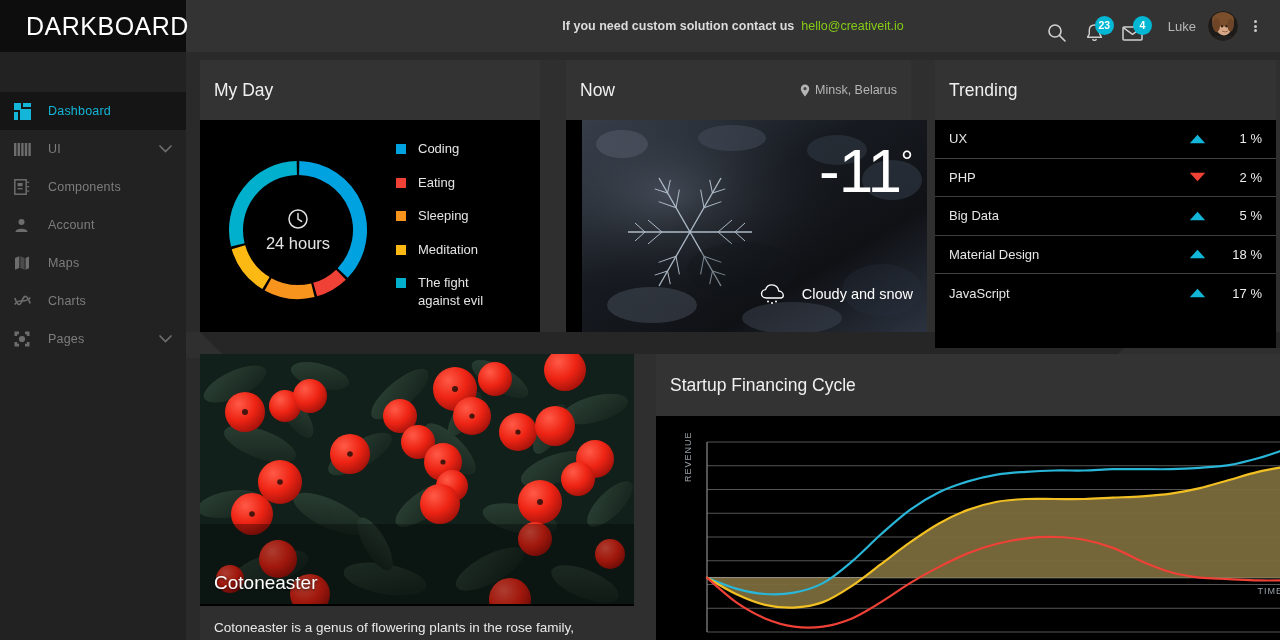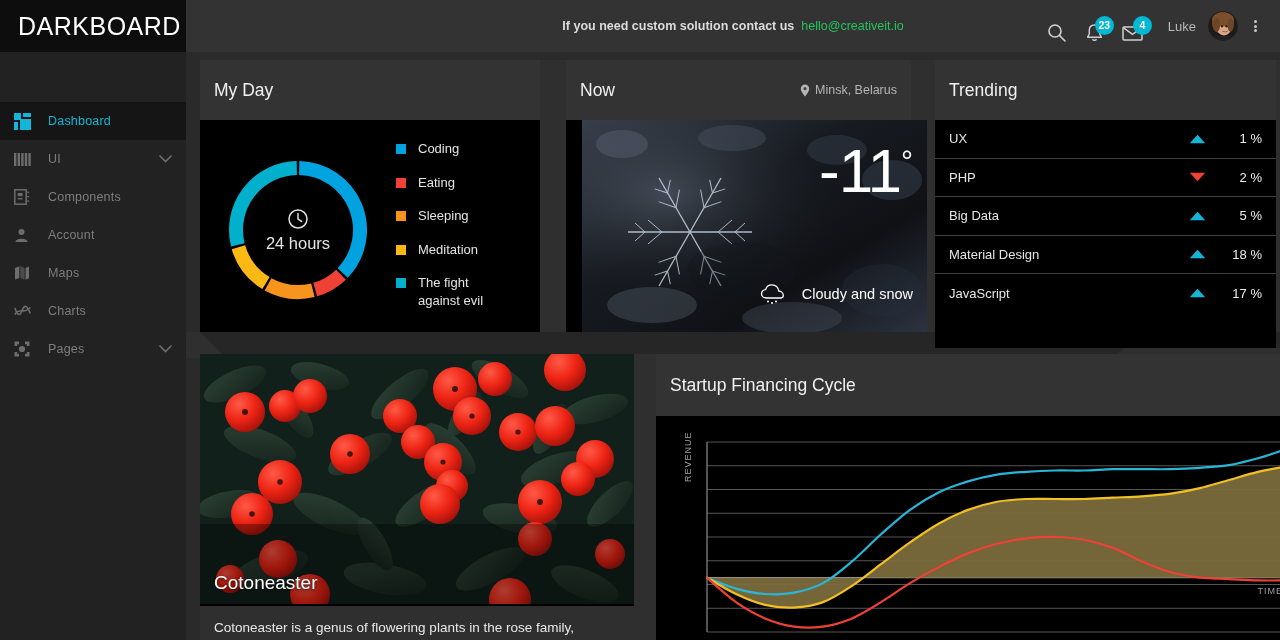--- a/index.html
+++ b/index.html
@@ -14,26 +14,26 @@
   
   #app { position:relative; width:1280px; height:640px; }
 
   
   #sidebar {
     position:absolute; left:0; top:0; width:186px; height:640px;
     background:#222222; z-index:30;
   }
   #brand {
     height:52px; background:#0d0d0d; display:flex; align-items:center;
-    padding-left:18px;
+    padding-left:26px;
   }
   #brand .brand-text {
     font-size:25px; letter-spacing:.5px; color:#ffffff; font-weight:400;
   }
-  #nav { padding-top:50px; }
+  #nav { padding-top:40px; }
   .nav-item {
     display:flex; align-items:center; height:38px; padding-left:14px;
     position:relative; cursor:pointer;
   }
   .nav-item .nav-icon {
     width:26px; height:20px; display:flex; align-items:center; justify-content:flex-start;
     color:#6d6d6d; flex:none;
   }
   .nav-item .nav-label {
     font-size:12.5px; color:#7d7d7d; margin-left:8px; letter-spacing:.2px;
@@ -49,21 +49,21 @@
   
   #topbar {
     position:absolute; left:186px; top:0; width:1094px; height:52px;
     background:#333333; display:flex; align-items:center; z-index:25;
   }
   #topbar-center {
     position:absolute; left:0; right:0; display:flex; align-items:center;
     justify-content:center; gap:7px; font-size:12.5px;
   }
   #topbar-center .promo-text { color:#dcdcdc; font-weight:bold; }
-  #topbar-center .promo-link { color:#22c55e; text-decoration:none; }
+  #topbar-center .promo-link { color:#84cc16; text-decoration:none; }
   #topbar-right {
     position:absolute; right:12px; display:flex; align-items:center; gap:0px;
   }
   .tb-btn {
     position:relative; width:38px; height:38px; display:flex; align-items:center;
     justify-content:center; color:#d0d0d0; cursor:pointer;margin-top:13px;
   }
   .badge {
     position:absolute; top:2px; right:0px; min-width:19px; height:19px;
     border-radius:50%; background:#00b8d4; color:#fff; font-size:10.5px;

